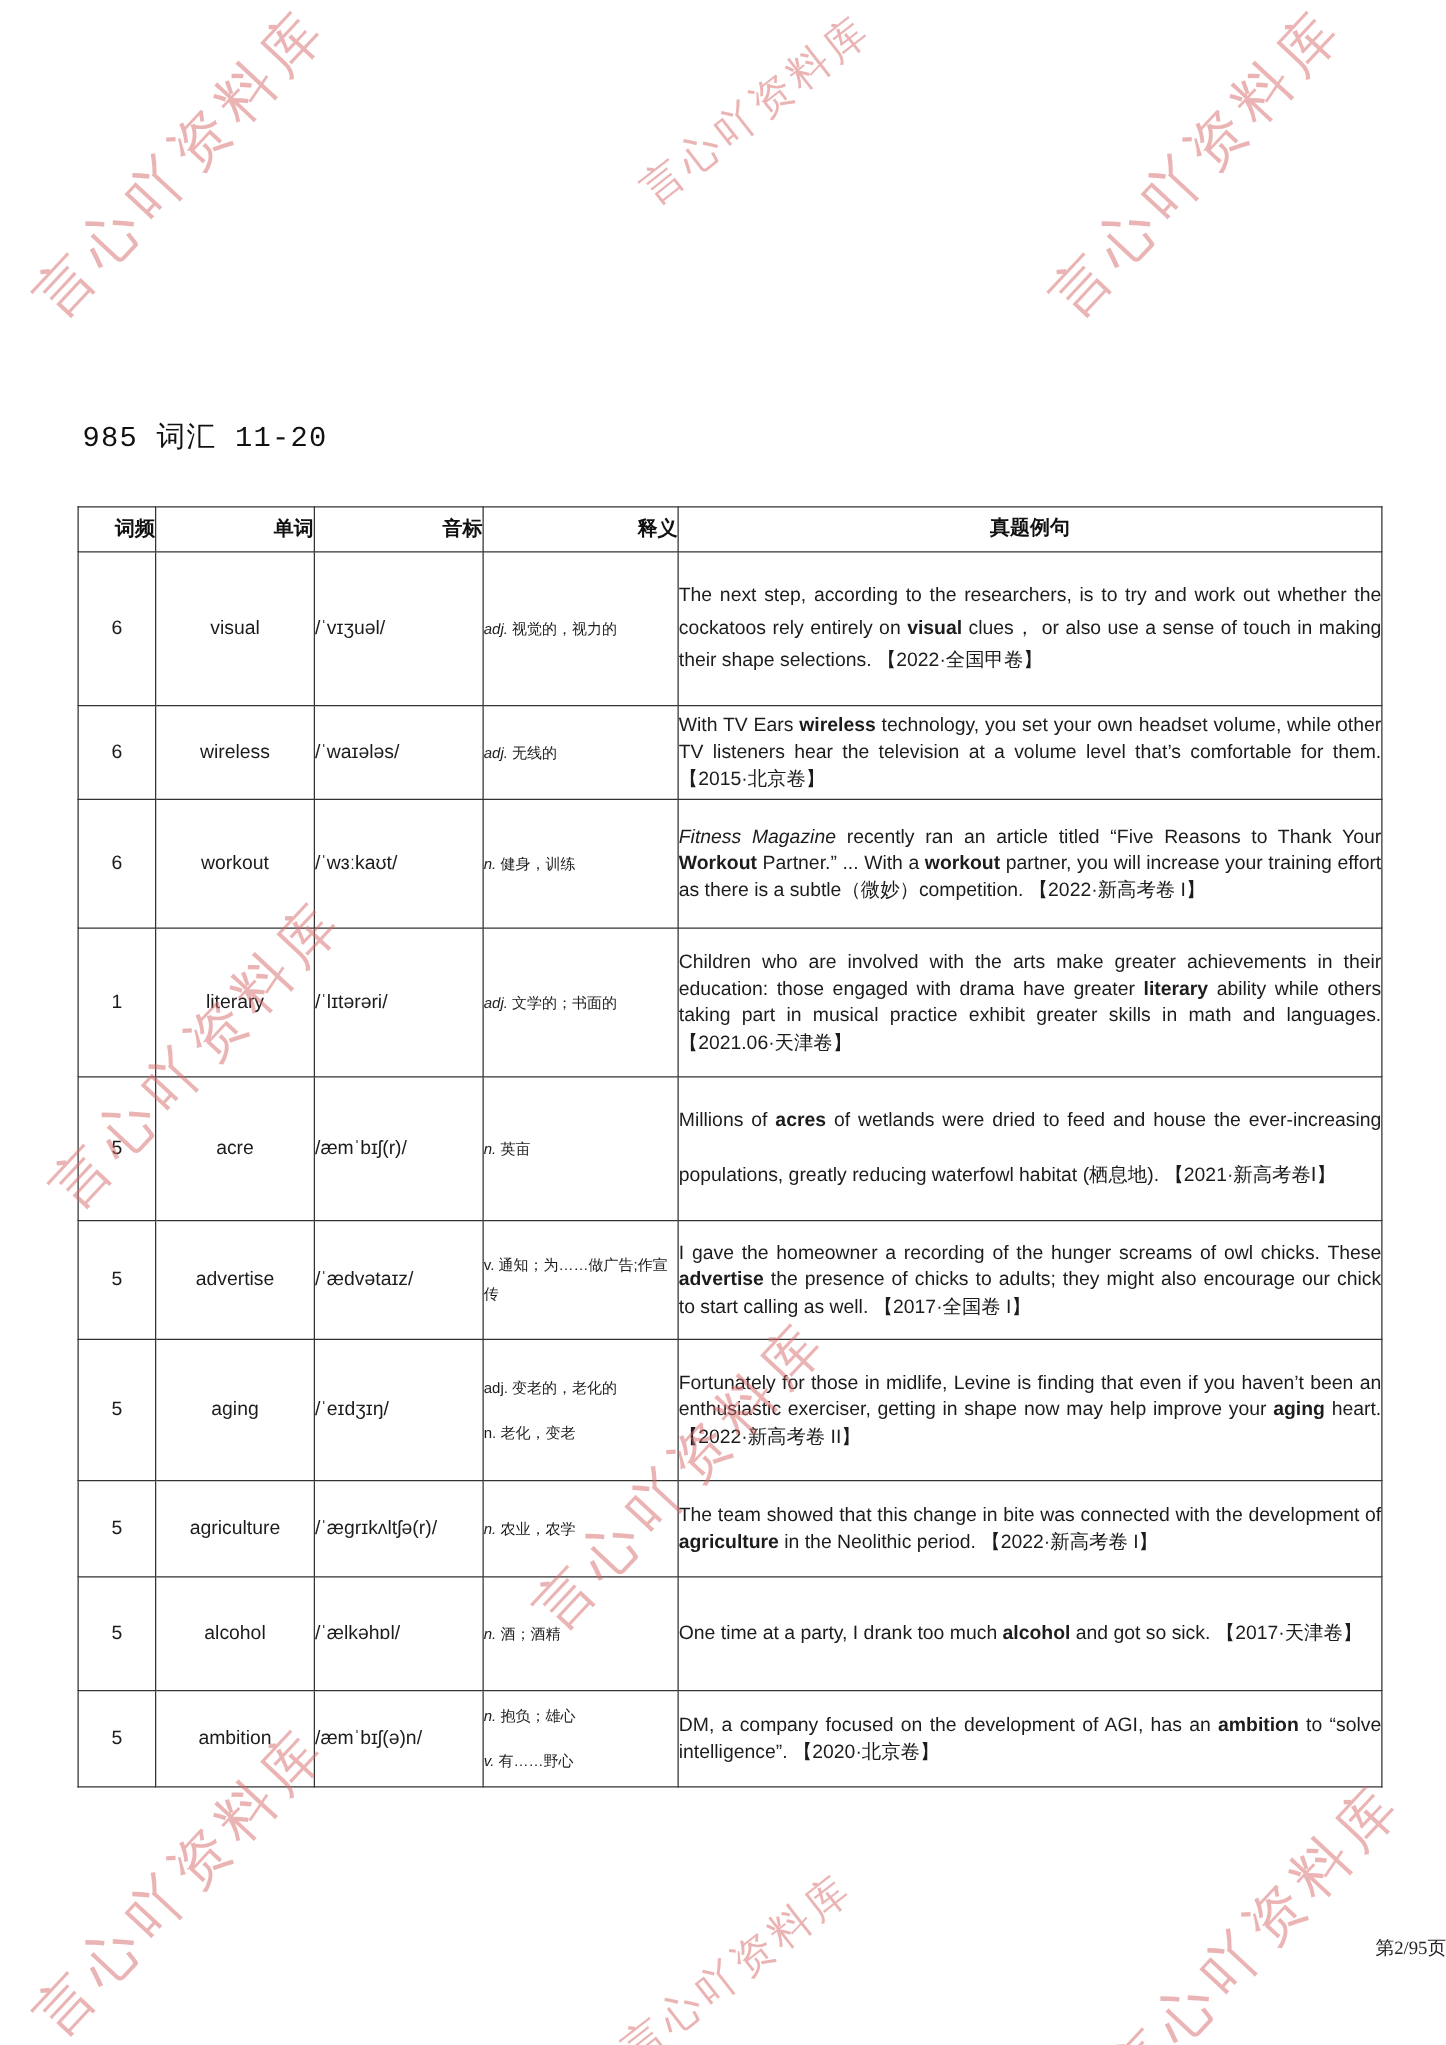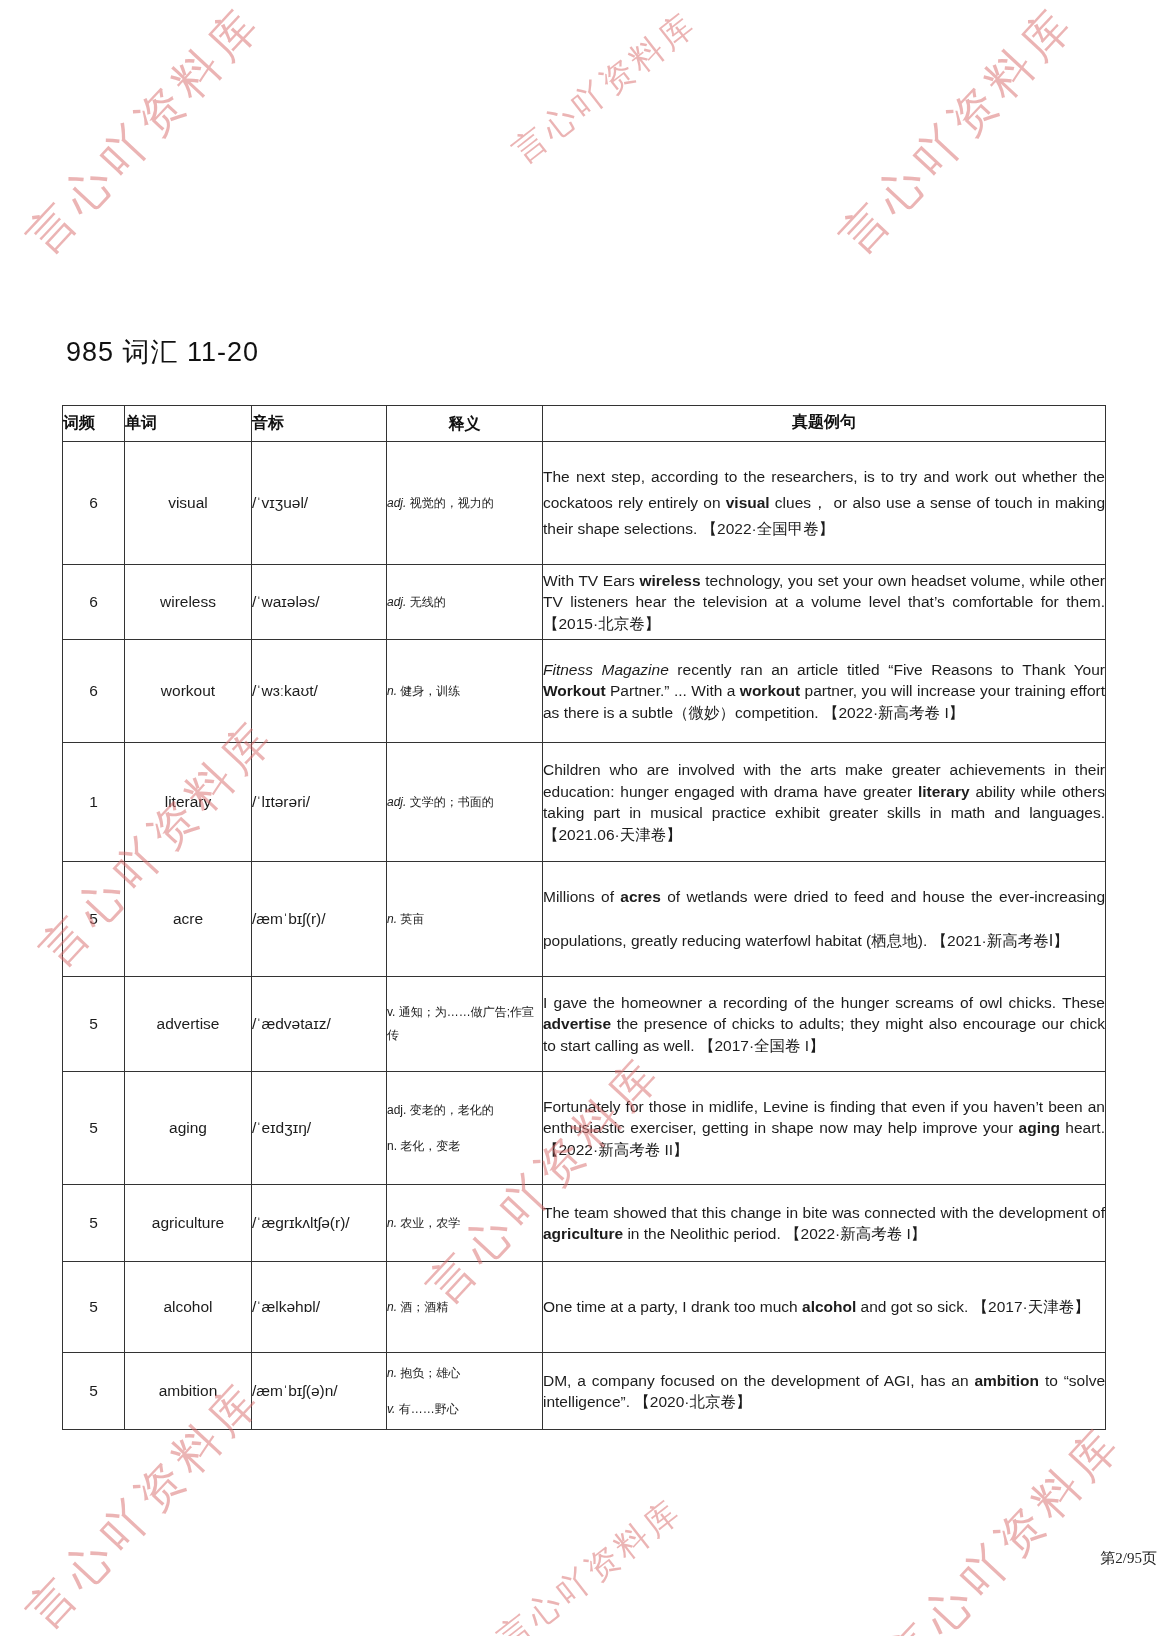--- a/index.html
+++ b/index.html
@@ -28,43 +28,43 @@
   }
   .wm-small{
     font-size:33px;
     letter-spacing:4px;
     transform:translate(-50%,-50%) rotate(-38deg);
   }
   
   .page-title{
     position:absolute;
     left:66px;top:334px;
-    font-family:Liberation Sans, sans-serif;
-    font-size:27px;
+    font-family:Liberation Mono, monospace;
+    font-size:23px;
     letter-spacing:1px;
     color:#111;
   }
   
   table.vocab{
     position:absolute;
     left:62px;top:405px;
     width:1038px;
     border-collapse:collapse;
     table-layout:fixed;
   }
   .vocab th,.vocab td{
     border:1.5px solid #333;
     vertical-align:middle;
     padding:0;
   }
   .vocab th{
     height:35px;
     font-size:16px;
     font-weight:700;
-    text-align:left;
+    text-align:right;
     color:#111;
   }
   .c-freq{width:61px;text-align:center;font-size:15.5px;}
   .c-word{width:126px;text-align:center;font-size:15.5px;}
   .c-phon{
     width:134px;font-size:15.5px;
     word-break:break-all;
     padding:2px 4px;
   }
   .c-mean{
@@ -120,21 +120,21 @@
 <div class="wm wm-big" style="left: 1005px; top: 1550px; color: rgb(217, 108, 108);">言心吖资料库</div>
 
 <div class="page-title">985 词汇 11-20</div>
 
 <table class="vocab">
   <thead>
     <tr>
       <th class="c-freq">词频</th>
       <th class="c-word">单词</th>
       <th class="c-phon">音标</th>
-      <th class="c-mean" style="text-align:center;">释义</th>
+      <th class="c-mean" style="text-align:right;">释义</th>
       <th class="c-ex" style="text-align:center;font-family:Liberation Mono, monospace;">真题例句</th>
     </tr>
   </thead>
   <tbody>
       <tr class="r1">
         <td class="c-freq">6</td>
         <td class="c-word">visual</td>
         <td class="c-phon">/ˈvɪʒuəl/</td>
         <td class="c-mean">
           <div class="m-item"><span class="pos i">adj. </span>视觉的，视力的</div>
@@ -159,21 +159,21 @@
         </td>
         <td class="c-ex"><span class="i">Fitness Magazine</span><span> recently ran an article titled “Five Reasons to Thank Your </span><span class="b">Workout</span><span> Partner.” ... With a </span><span class="b">workout</span><span> partner, you will increase your training effort as there is a subtle（微妙）competition. 【2022·新高考卷 I】</span></td>
       </tr>
       <tr class="r4">
         <td class="c-freq">1</td>
         <td class="c-word">literary</td>
         <td class="c-phon">/ˈlɪtərəri/</td>
         <td class="c-mean">
           <div class="m-item"><span class="pos i">adj. </span>文学的；书面的</div>
         </td>
-        <td class="c-ex"><span>Children who are involved with the arts make greater achievements in their education: hunger engaged with drama have greater </span><span class="b">literary</span><span> ability while others taking part in musical practice exhibit greater skills in math and languages. 【2021.06·天津卷】</span></td>
+        <td class="c-ex"><span>Children who are involved with the arts make greater achievements in their education: those engaged with drama have greater </span><span class="b">literary</span><span> ability while others taking part in musical practice exhibit greater skills in math and languages. 【2021.06·天津卷】</span></td>
       </tr>
       <tr class="r5">
         <td class="c-freq">5</td>
         <td class="c-word">acre</td>
         <td class="c-phon">/æmˈbɪʃ(r)/</td>
         <td class="c-mean">
           <div class="m-item"><span class="pos i">n. </span>英亩</div>
         </td>
         <td class="c-ex"><span>Millions of </span><span class="b">acres</span><span> of wetlands were dried to feed and house the ever-increasing populations, greatly reducing waterfowl habitat (栖息地). 【2021·新高考卷Ⅰ】</span></td>
       </tr>

